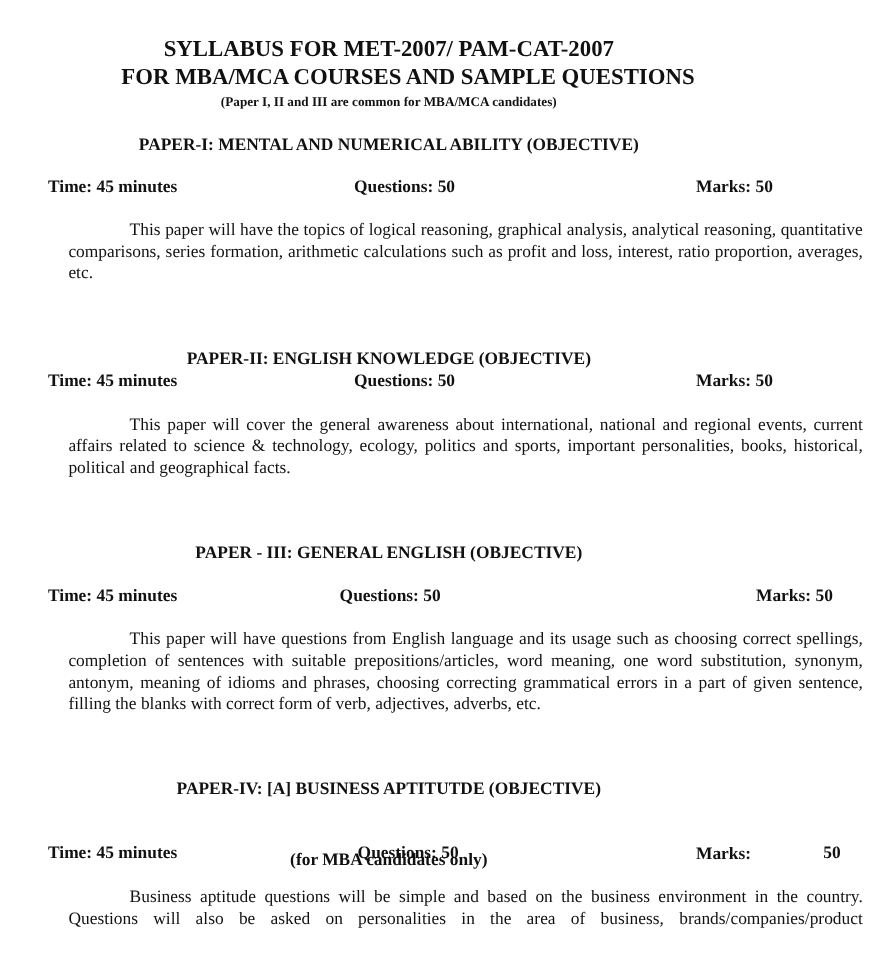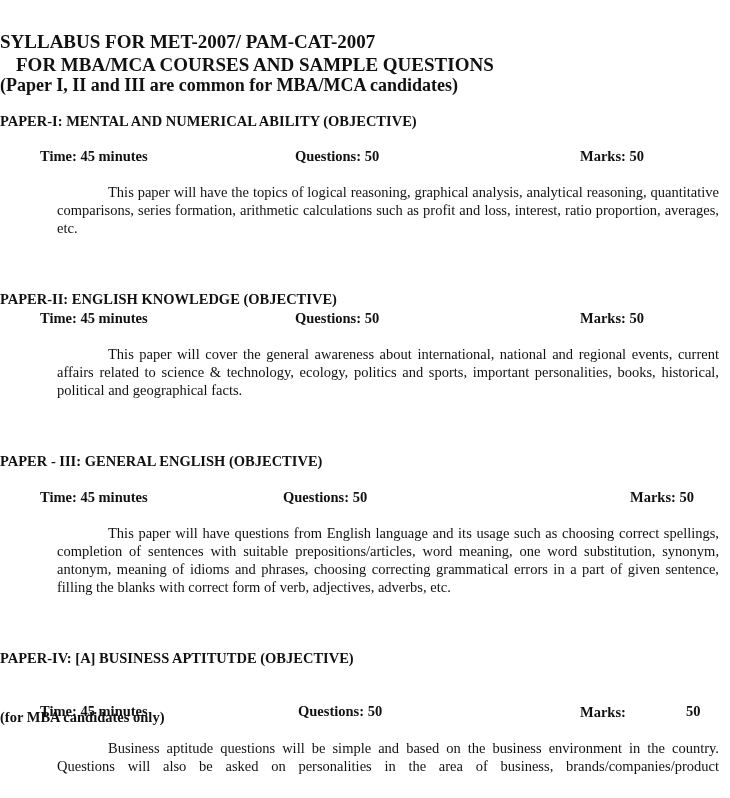--- a/index.html
+++ b/index.html
@@ -1,23 +1,23 @@
 <!DOCTYPE html>
 <html><head>
   <meta charset="utf-8">
   <style>
     html, body { margin: 0; padding: 0; background: #ffffff; }
     body {
       width: 730px; height: 798px; overflow: hidden; position: relative;
       font-family: "Liberation Serif", "DejaVu Serif", serif; color: #111111;
     }
     .abs { position: absolute; white-space: nowrap; }
-    .center { left: 0; width: 648px; text-align: left; }
+    .center { left: 0; width: 648px; text-align: center; }
     .title { font-weight: bold; font-size: 19px; line-height: 22px; }
-    .subtitle { font-weight: bold; font-size: 18px; line-height: 16px; }
+    .subtitle { font-weight: bold; font-size: 11px; line-height: 16px; }
     .heading { font-weight: bold; font-size: 14.5px; line-height: 17px; }
     .meta { font-weight: bold; font-size: 14.5px; line-height: 17px; }
     .para {
       position: absolute; left: 57px; width: 662px;
       font-size: 14.5px; line-height: 18px; text-align: justify;
       text-indent: 51px; margin: 0;
     }
     .para.lastjust { text-align-last: justify; }
   </style>
 </head>

